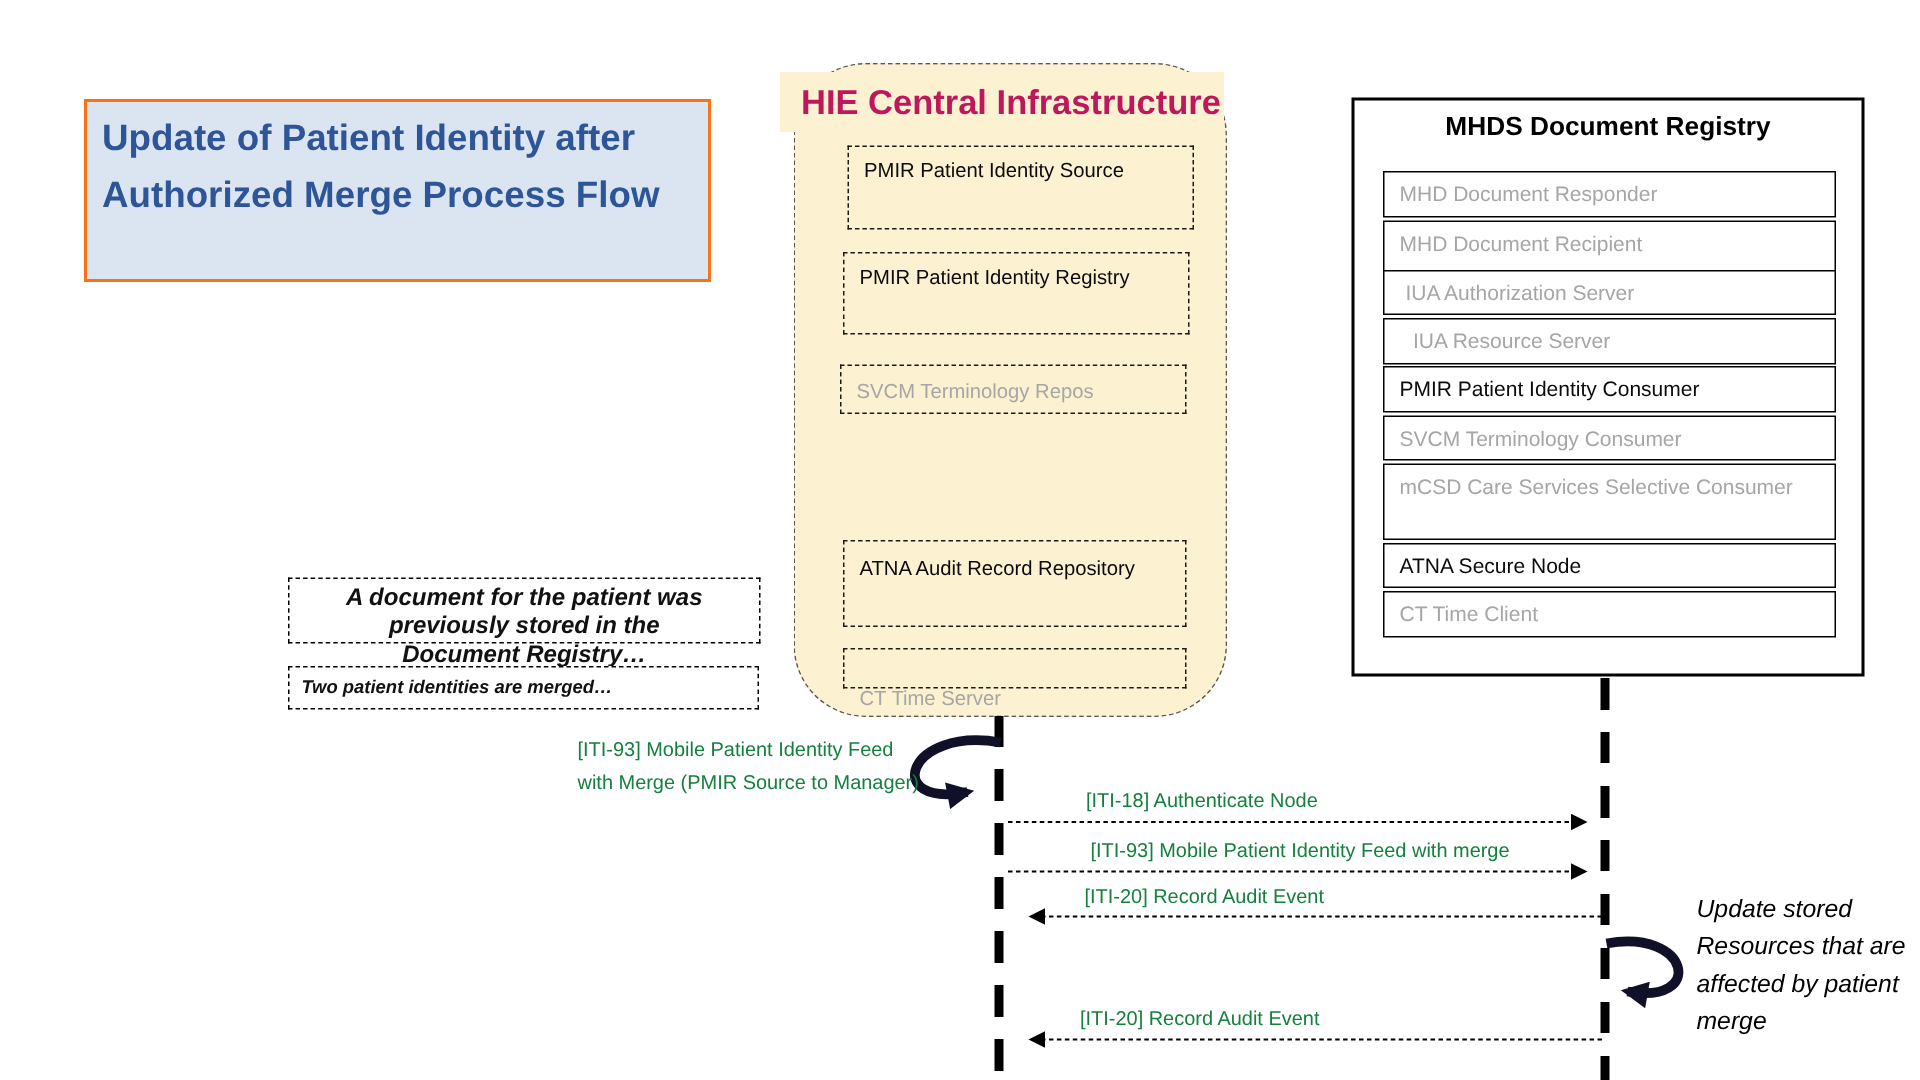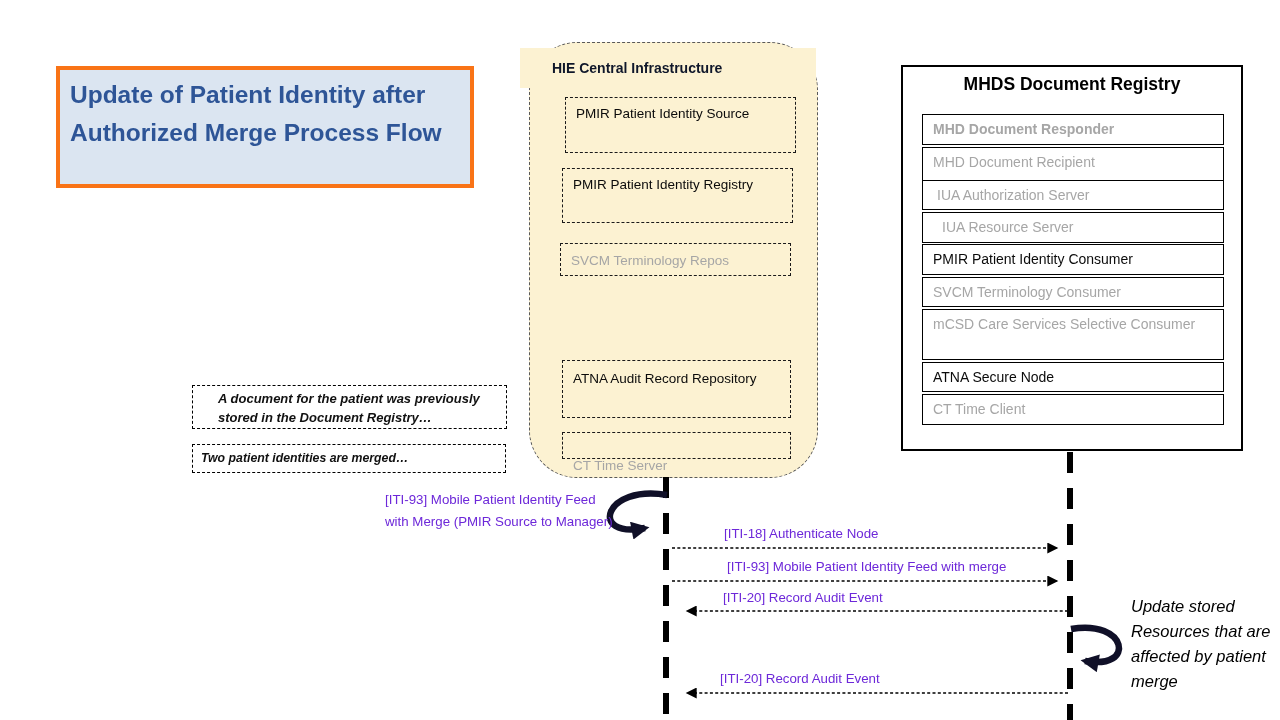--- a/index.html
+++ b/index.html
@@ -1,29 +1,29 @@
 <!DOCTYPE html>
 <html><head>
 <meta charset="utf-8">
 <style>
   html,body{margin:0;padding:0;background:#fff;}
   #stage{position:relative;width:1280px;height:720px;background:#fff;overflow:hidden;
          font-family:"Liberation Sans",sans-serif;}
 
   
   .title-box{position:absolute;left:56px;top:66px;width:418px;height:122px;
-    background:#dbe5f1;border:4px solid #f97316;box-sizing:border-box;
+    background:#dbe5f1;border:2px solid #f97316;box-sizing:border-box;
     padding:6px 10px;font-weight:700;font-size:24.5px;line-height:38px;color:#2e5597;}
 
   
   .hie-container{position:absolute;left:529px;top:42px;width:289px;height:436px;
     background:#fcf2d2;border:1.6px dashed #595959;border-radius:48px;box-sizing:border-box;z-index:1;}
   .hie-band{position:absolute;left:520px;top:48px;width:296px;height:40px;background:#fcf2d2;
-    z-index:2;line-height:40px;padding-left:32px;box-sizing:border-box;
-    font-weight:700;font-size:14px;color:#0f172a;}
+    z-index:2;line-height:40px;padding-left:14px;box-sizing:border-box;
+    font-weight:700;font-size:23px;color:#be185d;}
   .hie-box{position:absolute;z-index:3;border:1.2px dashed #1a1a1a;box-sizing:border-box;
     font-size:13.5px;line-height:21px;padding:5px 6px 0 10px;background:transparent;}
 
   
   .mhds-container{position:absolute;left:901px;top:65px;width:342px;height:386px;
     background:#fff;border:2px solid #000;box-sizing:border-box;z-index:1;}
   .mhds-title{position:absolute;left:901px;top:74px;width:342px;text-align:center;
     font-weight:700;font-size:17.5px;color:#000;z-index:2;}
   .mhds-row{position:absolute;left:922px;width:302px;z-index:3;border:1.4px solid #000;
     box-sizing:border-box;background:#fff;font-size:14px;padding-left:10px;}
@@ -34,25 +34,25 @@
   
   .lifeline{position:absolute;width:6px;z-index:2;}
   .lifeline.hie{left:663px;top:477px;height:243px;
     background:repeating-linear-gradient(180deg,#000 0 21px,transparent 21px 36px);}
   .lifeline.mhds{left:1067px;top:452px;height:268px;
     background:repeating-linear-gradient(180deg,#000 0 21px,transparent 21px 36px);}
 
   
   .note{position:absolute;border:1.2px dashed #000;box-sizing:border-box;background:#fff;
     font-style:italic;font-weight:700;color:#111;}
-  .note.n1{left:192px;top:385px;width:315px;height:44px;padding:3px 25px;font-size:13px;line-height:19px;}
+  .note.n1{left:192px;top:385px;width:315px;height:44px;padding:3px 25px;font-size:16px;line-height:19px;text-align:center;}
   .note.n2{left:192px;top:444px;width:314px;height:29px;padding:4px 8px;font-size:12.3px;line-height:19px;}
 
   
-  .msg-label{position:absolute;z-index:5;font-size:13.3px;color:#6d28d9;white-space:nowrap;}
+  .msg-label{position:absolute;z-index:5;font-size:13.3px;color:#15803d;white-space:nowrap;}
   .msg-label.block{white-space:normal;}
   .lbl-self-hie{left:385px;top:489px;width:232px;line-height:22px;}
   .lbl-iti19{left:724px;top:526px;}
   .lbl-iti93{left:727px;top:559px;}
   .lbl-iti20a{left:723px;top:590px;}
   .lbl-iti20b{left:720px;top:671px;}
   .lbl-self-mhds{left:1131px;top:594px;width:140px;font-style:italic;font-size:16.5px;
     line-height:25px;color:#000;white-space:normal;}
 
   
@@ -72,21 +72,21 @@
 
   <div class="hie-box bold" style="left:565px;top:97px;width:231px;height:56px;">PMIR Patient Identity Source</div>
   <div class="hie-box bold" style="left:562px;top:168px;width:231px;height:55px;">PMIR Patient Identity Registry</div>
   <div class="hie-box gray" style="left:560px;top:243px;width:231px;height:33px;padding-top:6px;">SVCM Terminology Repos</div>
   <div class="hie-box bold" style="left:562px;top:360px;width:229px;height:58px;padding-top:7px;">ATNA Audit Record Repository</div>
   <div class="hie-box gray" style="left:562px;top:432px;width:229px;height:27px;padding-top:22px;">CT Time Server</div>
 
   <div class="mhds-container"></div>
   <div class="mhds-title">MHDS Document Registry</div>
 
-  <div class="mhds-row gray" style="top:114px;height:31px;line-height:29px;font-weight:bold;">MHD Document Responder</div>
+  <div class="mhds-row gray" style="top:114px;height:31px;line-height:29px;">MHD Document Responder</div>
   <div class="mhds-row gray" style="top:147px;height:46px;line-height:29px;">MHD Document Recipient</div>
   <div class="mhds-row gray" style="top:180px;height:30px;line-height:28px;padding-left:14px;">IUA Authorization Server</div>
   <div class="mhds-row gray" style="top:212px;height:31px;line-height:29px;padding-left:19px;">IUA Resource Server</div>
   <div class="mhds-row bold" style="top:244px;height:31px;line-height:29px;">PMIR Patient Identity Consumer</div>
   <div class="mhds-row gray" style="top:277px;height:30px;line-height:28px;">SVCM Terminology Consumer</div>
   <div class="mhds-row bold" style="top:362px;height:30px;line-height:28px;">ATNA Secure Node</div>
   <div class="mhds-row gray" style="top:309px;height:51px;line-height:21px;padding-top:4px;">mCSD Care Services Selective Consumer</div>
   <div class="mhds-row gray" style="top:394px;height:31px;line-height:29px;">CT Time Client</div>
 
   <div class="lifeline hie"></div>

